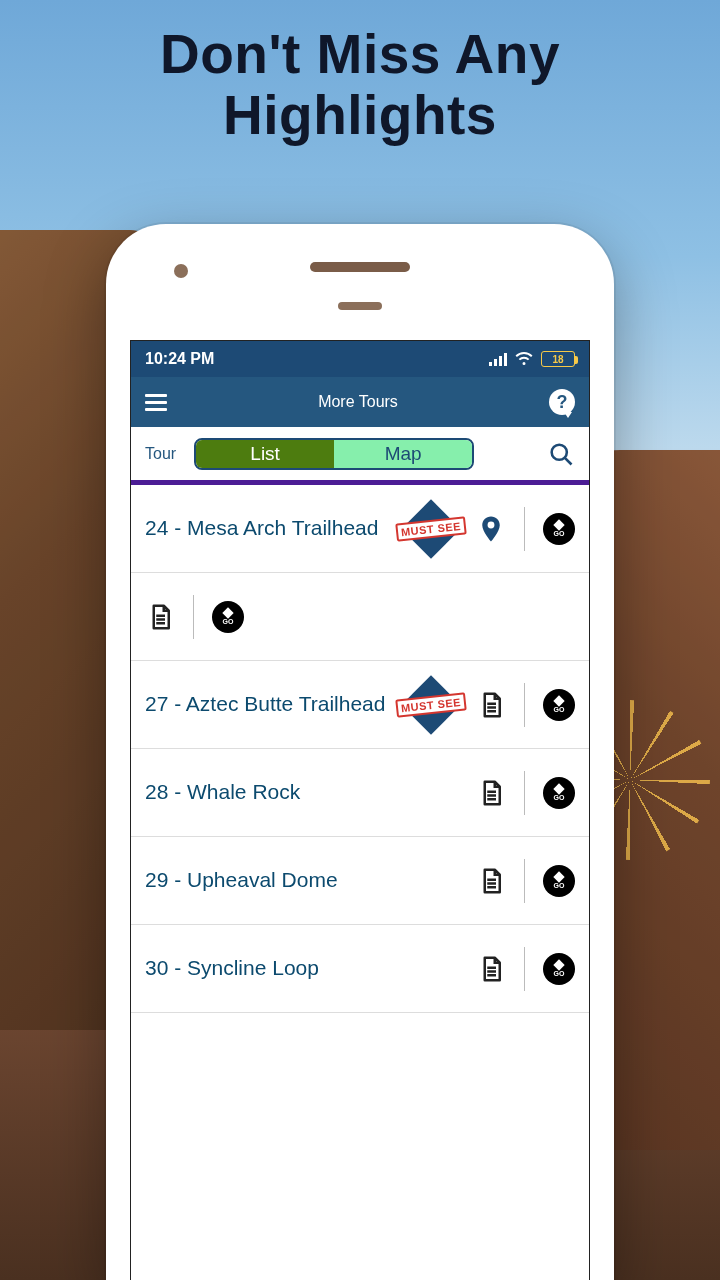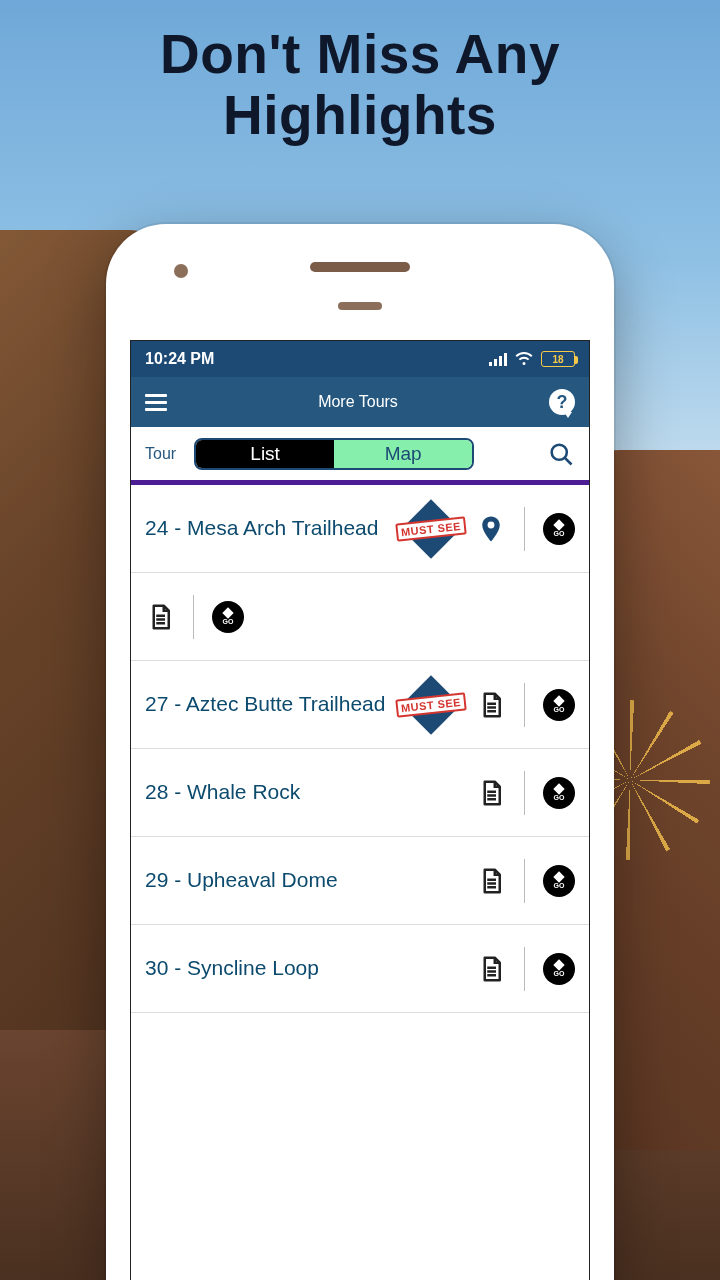--- a/index.html
+++ b/index.html
@@ -162,21 +162,21 @@
   }
   .tour-label { color:#25577f; font-size:16px; margin-right:18px; }
   .segmented {
     display:flex; border:2px solid #1d4a75; border-radius:8px; overflow:hidden;
     width: 280px; height: 32px;
   }
   .seg {
     flex:1; display:flex; align-items:center; justify-content:center;
     font-size: 19px; cursor:pointer;
   }
-  .seg.active { background:#000000; color:#fff; }
+  .seg.active { background:#4d7c0f; color:#fff; }
   .seg.inactive { background:#86efac; color:#1d4a75;text-align:right; }
   .search-btn { margin-left:auto; color:#1d4a75; cursor:pointer; }
   .search-btn svg { width:28px; height:28px; display:block; }
 
   
   .list { }
   .row {
     display:flex; align-items:center;
     min-height: 88px;
     padding: 12px 14px;

